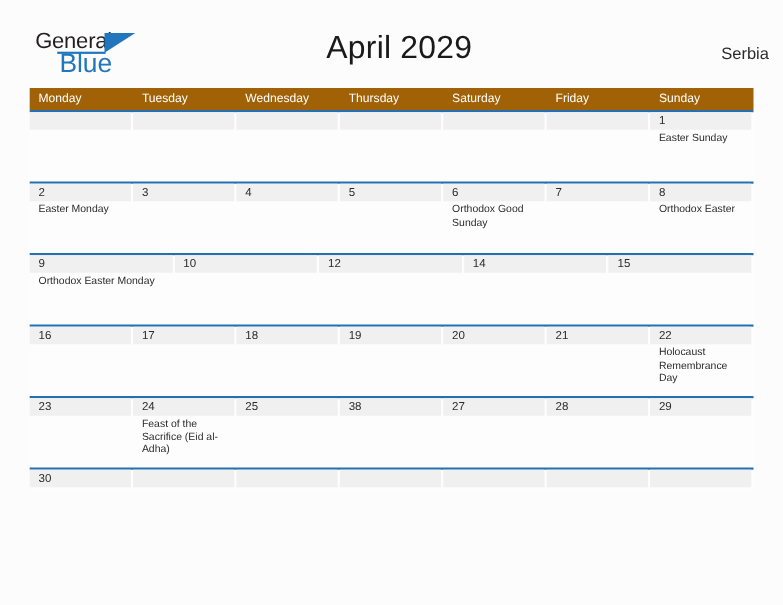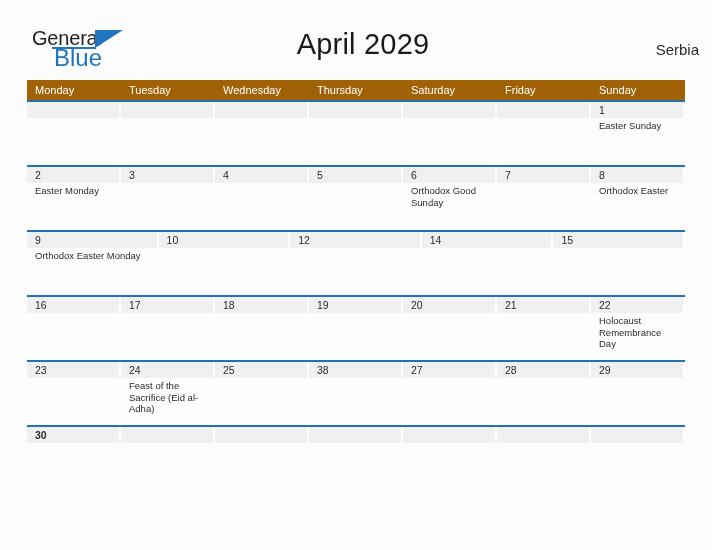--- a/index.html
+++ b/index.html
@@ -115,21 +115,20 @@
 
   .week {
     position: relative;
     border-top: 2px solid #2470b4;
     height: 65px;
     box-sizing: border-box;
     background: #fdfdfd;
   }
   .week.short {
     height: 20px;
-    font-weight: bold;
   }
   .week-inner {
     display: flex;
     height: 100%;
   }
   .day-cell {
     flex: 1 1 0;
     position: relative;
     box-sizing: border-box;
     min-width: 0;

